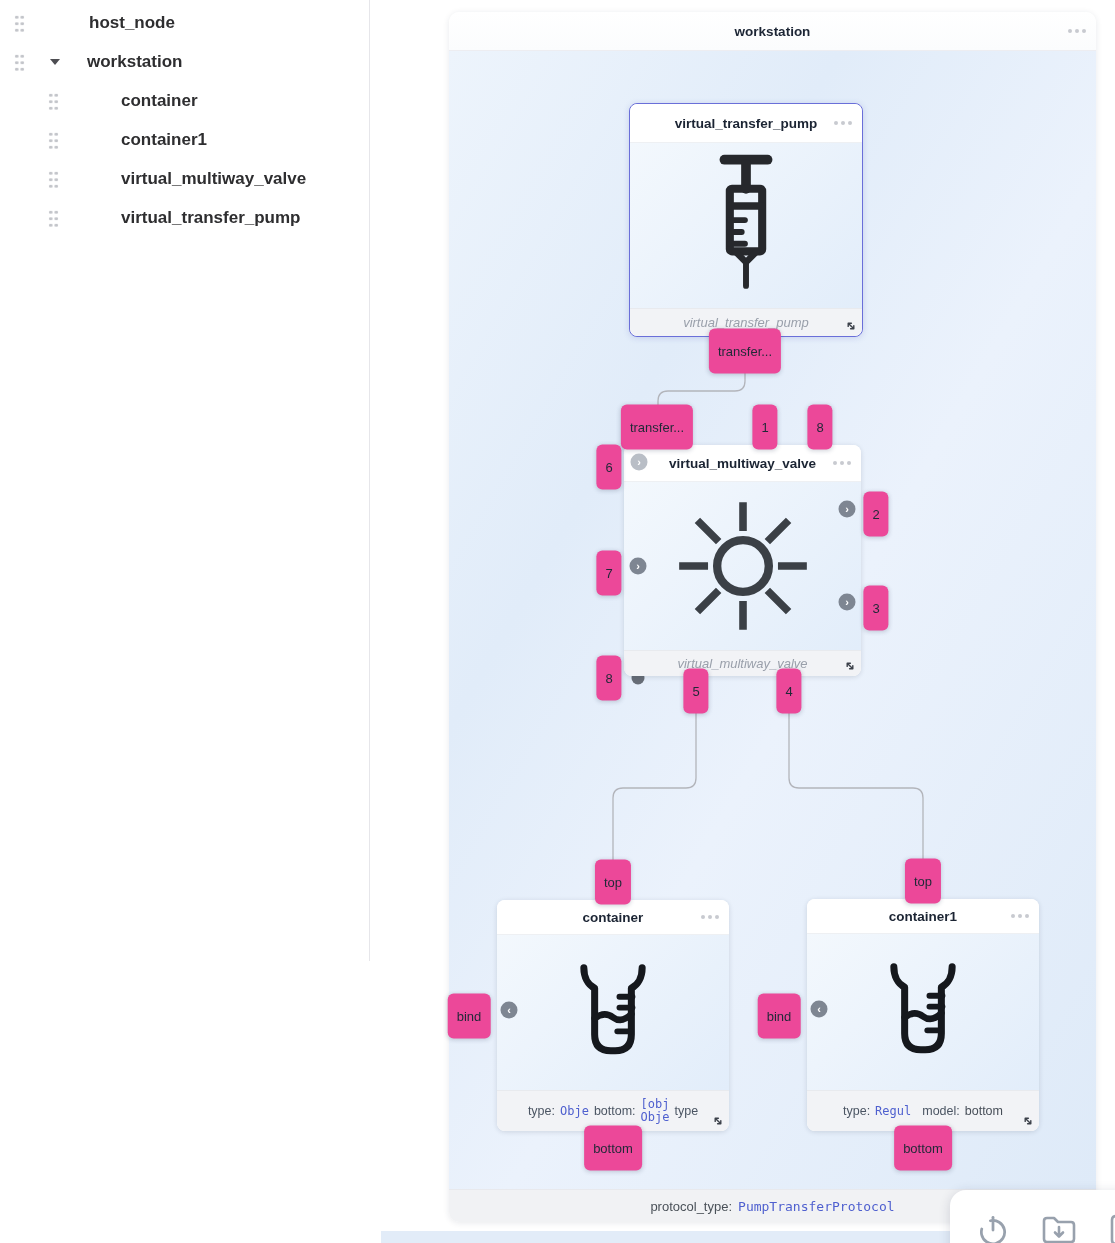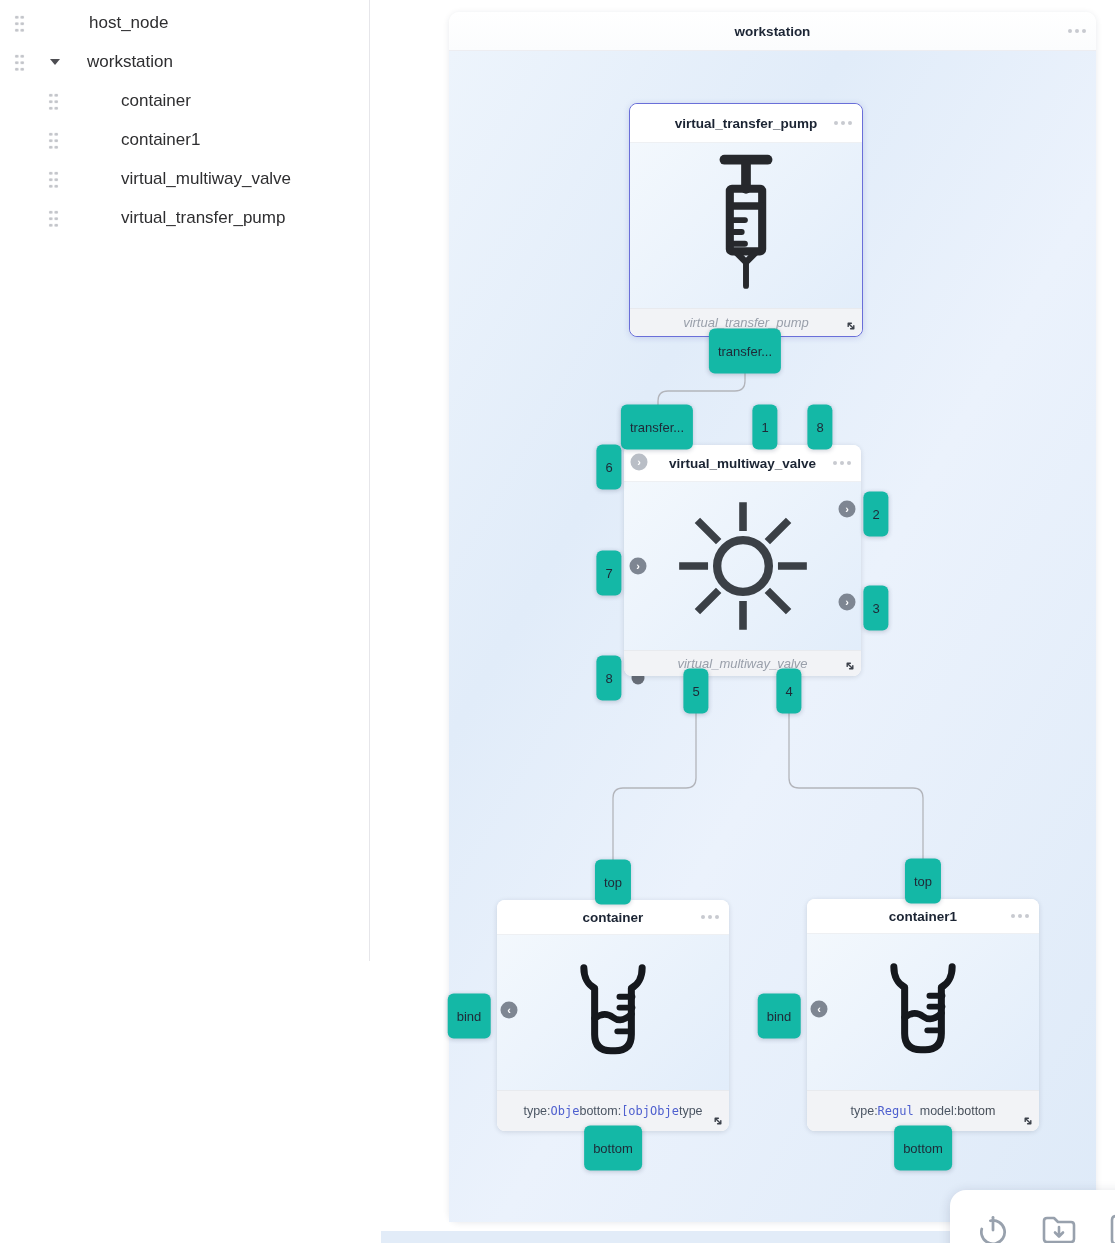--- a/index.html
+++ b/index.html
@@ -1,21 +1,21 @@
 <!DOCTYPE html>
 <html><head>
 <meta charset="utf-8">
 <style>
   html,body{margin:0;padding:0;}
   body{width:1115px;height:1243px;position:relative;overflow:hidden;
        font-family:"Liberation Sans",sans-serif;background:#fff;}
 
   
   .sidebar{position:absolute;left:0;top:0;width:370px;height:961px;background:#fff;
-           border-right:1px solid #e6e6ea;padding-top:3px;box-sizing:border-box;}
+           border-right:1px solid #e6e6ea;padding-top:3px;box-sizing:border-box;font-weight:bold;}
   .srow{display:flex;align-items:center;height:39px;cursor:pointer;}
   .srow .label{font-size:17px;color:#2e2e30;}
   .grip{width:11px;height:18px;flex:0 0 11px;
         background-image:radial-gradient(circle,#c3c5ca 1.5px,transparent 1.9px);
         background-size:5.5px 6.5px;}
   .caret{width:0;height:0;border-left:5px solid transparent;border-right:5px solid transparent;
          border-top:6px solid #4d4d52;}
 
   
   .canvas{position:absolute;left:371px;top:0;width:744px;height:1243px;overflow:hidden;background:#fff;}
@@ -52,30 +52,30 @@
 
   .pump{left:258px;top:103px;width:232px;height:232px;border:1.5px solid #6a6fd9;
         box-shadow:0 1px 6px rgba(60,70,180,.18);}
   .pump .node-header{height:38px;flex:0 0 38px;}
   .pump .node-footer{height:27px;flex:0 0 27px;}
   .valve{left:253px;top:445px;width:237px;height:231px;}
   .valve .node-header{height:36px;flex:0 0 36px;}
   .valve .node-footer{height:25px;flex:0 0 25px;}
   .ctr{width:232px;}
   .ctr .node-header{height:34px;flex:0 0 34px;}
-  .ctr .node-footer{height:41px;flex:0 0 41px;padding:0 8px;box-sizing:border-box;}
+  .ctr .node-footer{height:41px;flex:0 0 41px;gap:5px;padding:0 8px;box-sizing:border-box;}
   .container-node{left:126px;top:900px;height:231px;}
   .container1-node{left:436px;top:899px;height:232px;}
   .fld-label{font-size:12.5px;color:#4b5563;white-space:nowrap;}
   .fld-value{font-size:12px;white-space:nowrap;}
   .fld-dark{color:#474e58;font-size:12.5px;}
-  .extra2{display:flex;flex-direction:row;line-height:1.05;}
-
-  
-  .chip{position:absolute;transform:translate(-50%,-50%);background:#14b8a6;border-radius:6px;
+  .extra2{display:flex;flex-direction:column;line-height:1.05;}
+
+  
+  .chip{position:absolute;transform:translate(-50%,-50%);background:#ec4899;border-radius:6px;
         padding:15px 9px;font-size:13px;color:#1f2937;white-space:nowrap;z-index:5;
         box-shadow:0 1px 4px rgba(50,60,90,.22);cursor:crosshair;}
   .dot-half{position:absolute;width:13px;height:13px;border-radius:50%;background:#676d77;
             transform:translate(-50%,-50%);z-index:2;}
   .dot-full{position:absolute;width:17px;height:17px;border-radius:50%;background:#7e8692;color:#fff;
             display:flex;align-items:center;justify-content:center;font-size:11px;font-weight:700;line-height:1;
             transform:translate(-50%,-50%);z-index:6;cursor:crosshair;}
   .dot-full.light{background:#b9bec6;}
 
   .edges{position:absolute;left:0;top:0;width:744px;height:1243px;z-index:4;pointer-events:none;}
@@ -123,20 +123,24 @@
   <section class="ws-node">
     <div class="ws-header">
       <span class="ws-title">workstation</span>
       <span class="dots3">
           <i></i>
           <i></i>
           <i></i>
         </span>
     </div>
     <div class="ws-body"></div>
+    <div class="ws-footer">
+      <span class="proto-label">protocol_type:</span>
+      <span class="proto-value mono">PumpTransferProtocol</span>
+    </div>
   </section>
 
   <svg class="edges">
     <path d="M374 337 L374 381 Q374 391 364 391 L297 391 Q287 391 287 401 L287 447" fill="none" stroke="#b3b5bb" stroke-width="1.3"></path>
     <path d="M325 678 L325 778 Q325 788 315 788 L252 788 Q242 788 242 798 L242 902" fill="none" stroke="#b3b5bb" stroke-width="1.3"></path>
     <path d="M418 678 L418 778 Q418 788 428 788 L542 788 Q552 788 552 798 L552 901" fill="none" stroke="#b3b5bb" stroke-width="1.3"></path>
   </svg>
 
   <span class="dot-half" style="left:374px;top:336px"></span>
   <span class="dot-half" style="left:286px;top:446px"></span>

